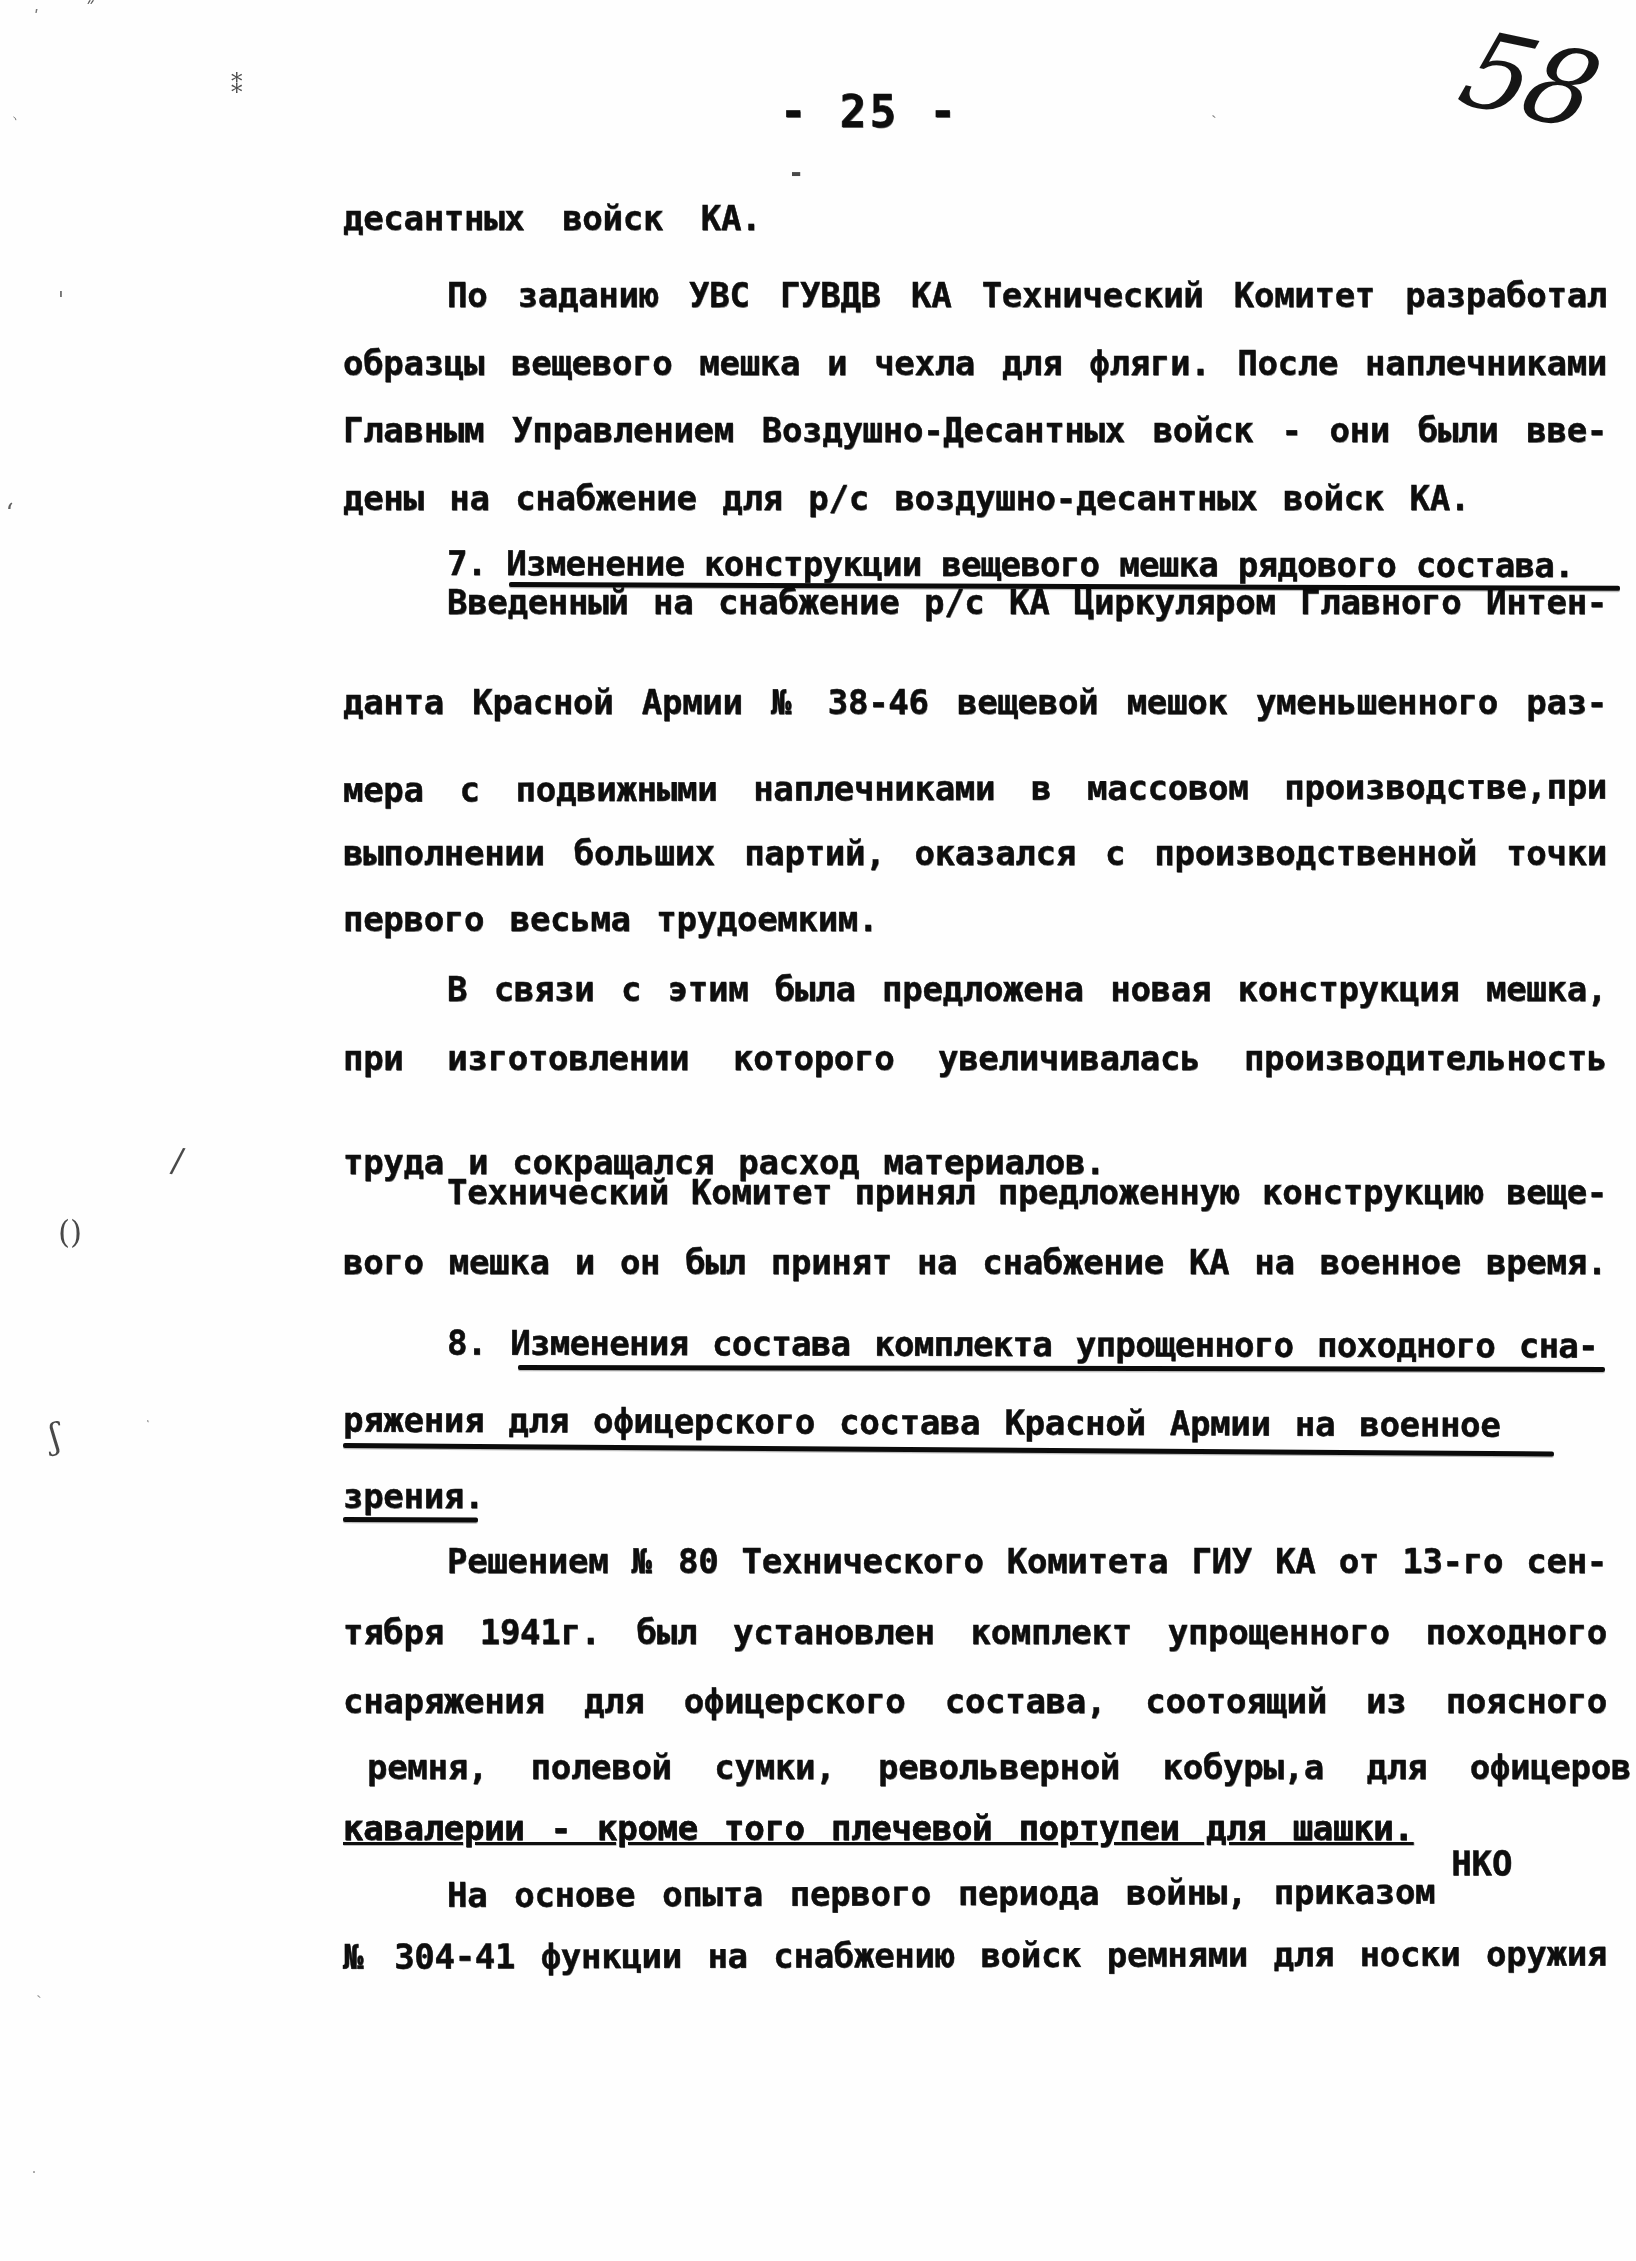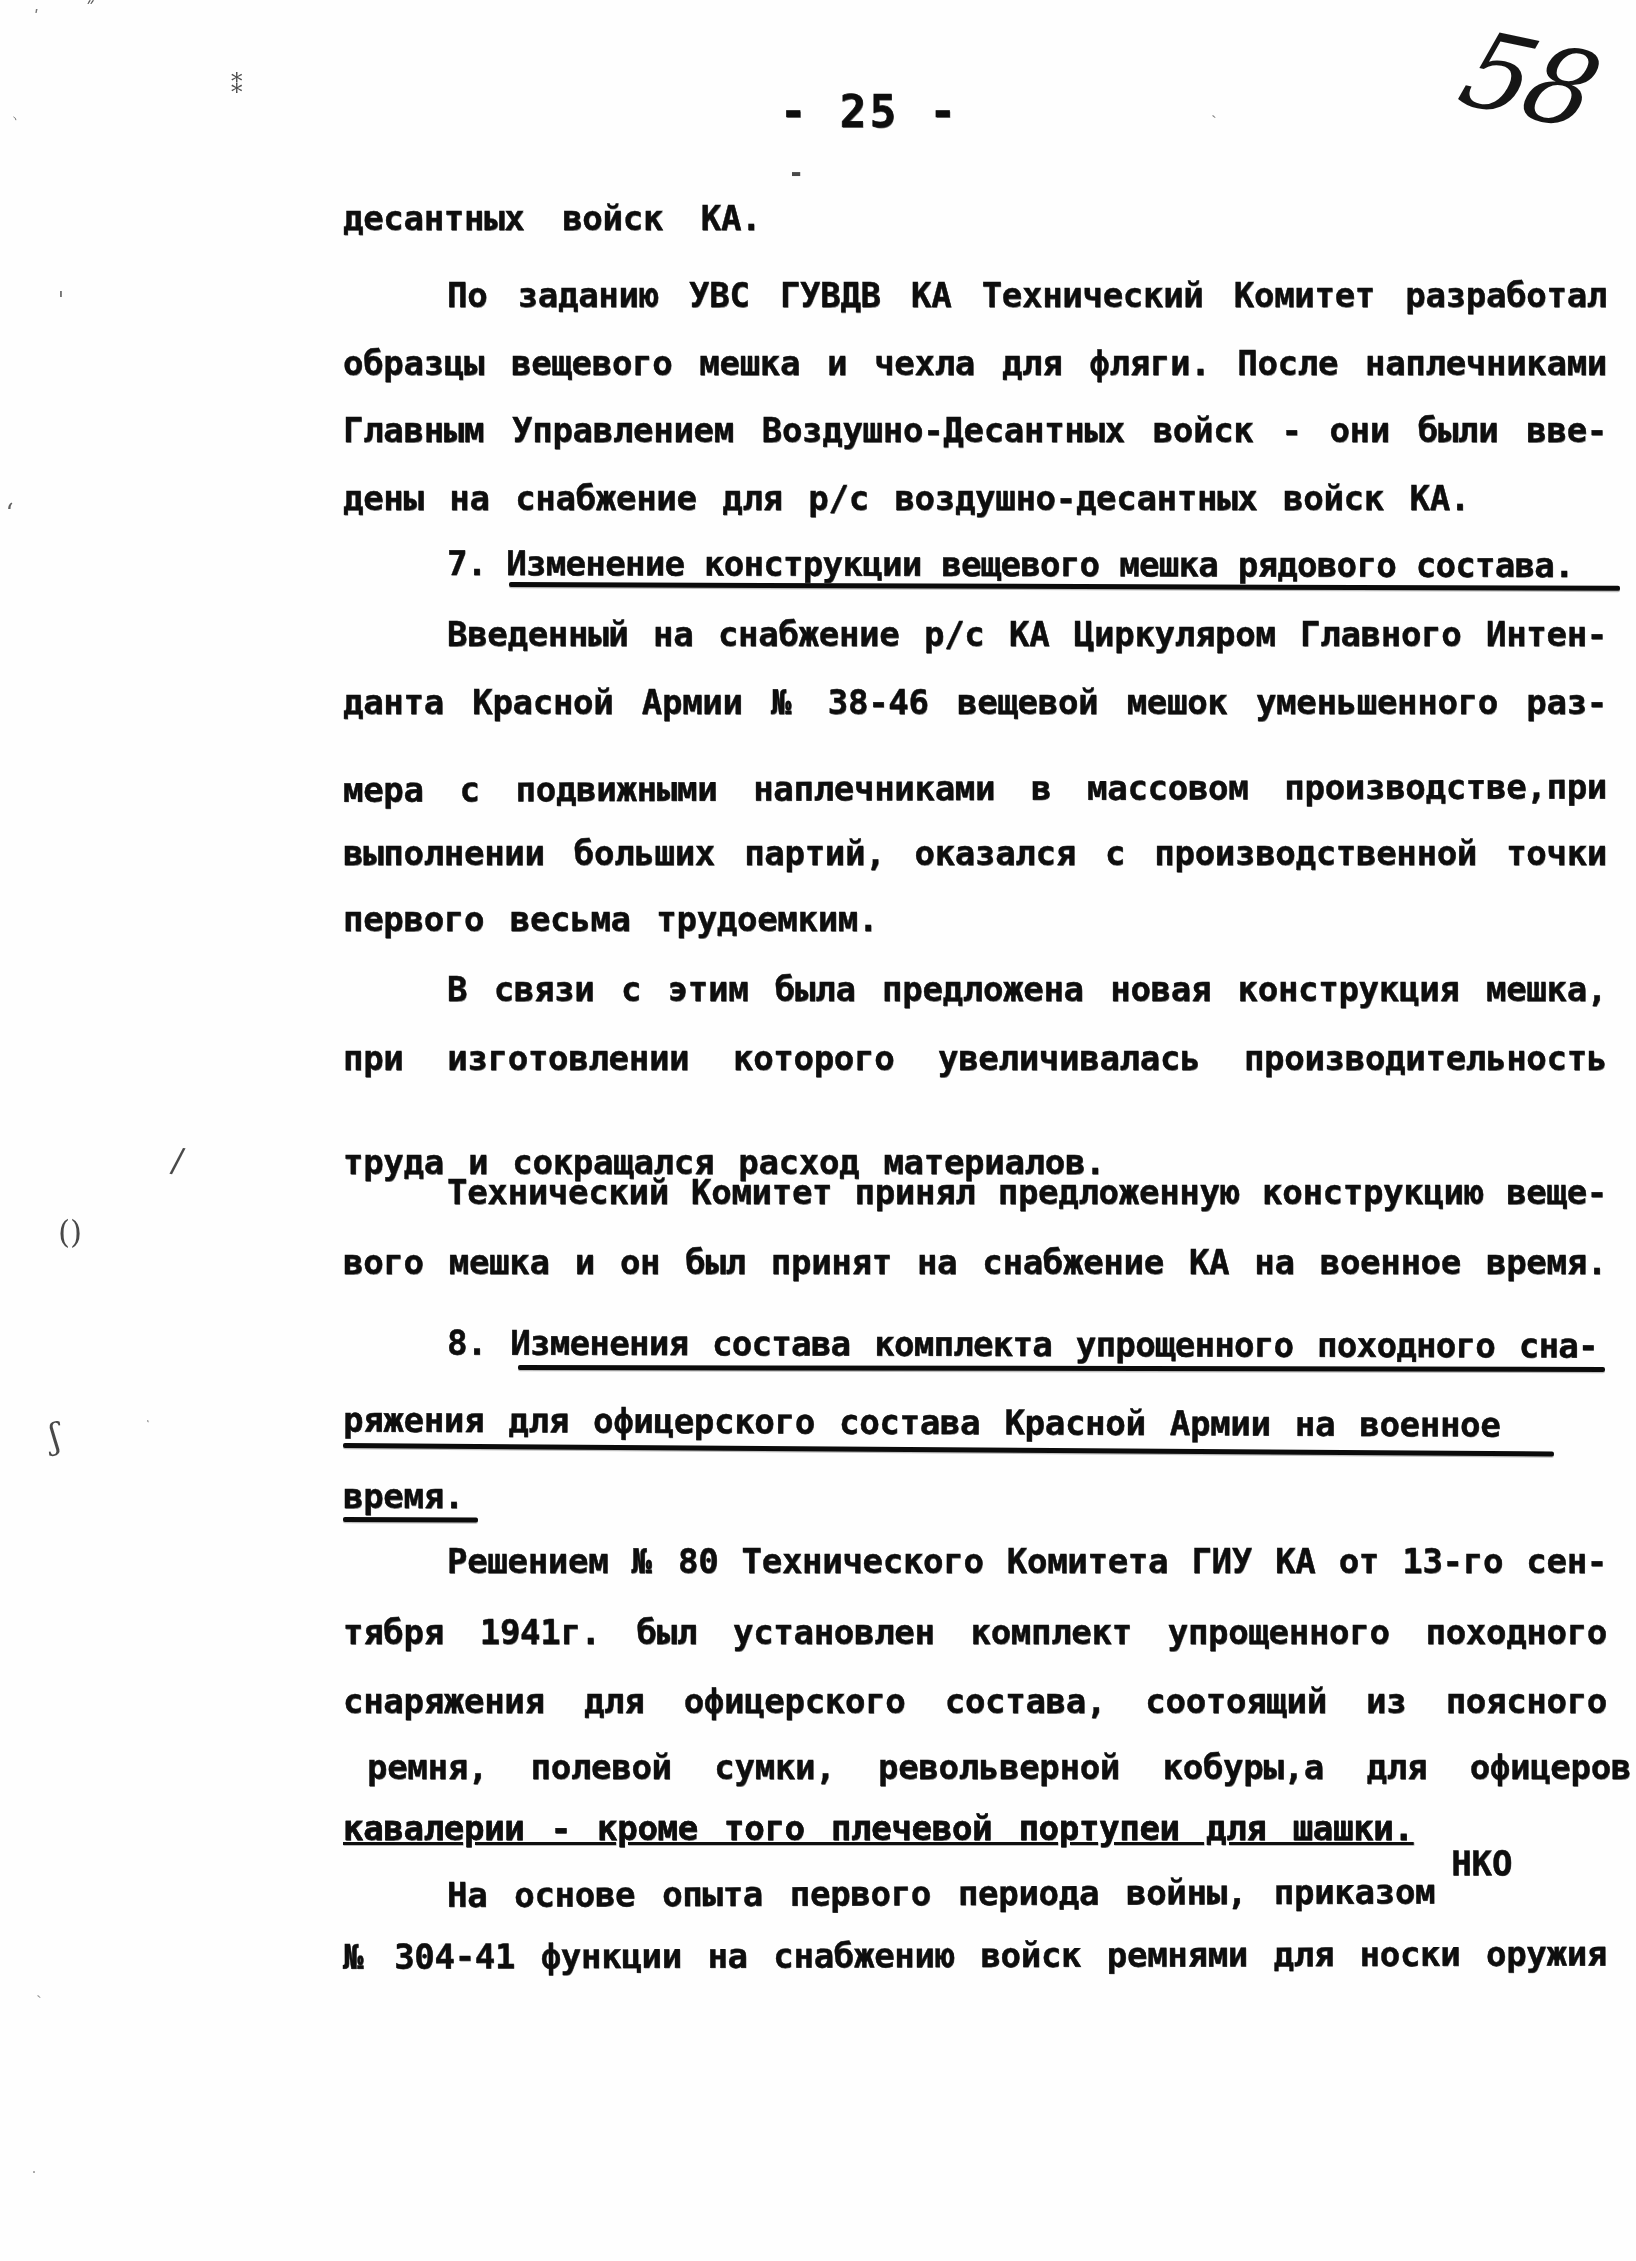--- a/index.html
+++ b/index.html
@@ -76,33 +76,33 @@
 
   <div class="handwritten">58</div>
 
   <div id="lines">
       <div class="line" style="left: 343px; top: 200px; word-spacing: 17.5px;">десантных войск КА.</div>
       <div class="line just" style="left: 447px; top: 277px; width: 1160px;">По заданию УВС ГУВДВ КА Технический Комитет разработал</div>
       <div class="line just" style="left: 343px; top: 345px; width: 1264px;">образцы вещевого мешка и чехла для фляги. После наплечниками</div>
       <div class="line just" style="left: 343px; top: 412px; width: 1264px;">Главным Управлением Воздушно-Десантных войск - они были вве-</div>
       <div class="line" style="left: 343px; top: 480px; word-spacing: 5.4px;">дены на снабжение для р/с воздушно-десантных войск КА.</div>
       <div class="line" style="left: 447px; top: 546px; letter-spacing: -0.7px; transform: rotate(0.1deg);">7. Изменение конструкции вещевого мешка рядового состава.</div>
-      <div class="line just" style="left: 447px; top: 616px; width: 1160px;">Введенный на снабжение р/с КА Циркуляром Главного Интен-</div>
+      <div class="line just" style="left: 447px; top: 584px; width: 1160px;">Введенный на снабжение р/с КА Циркуляром Главного Интен-</div>
       <div class="line just" style="left: 343px; top: 684px; width: 1264px;">данта Красной Армии № 38-46 вещевой мешок уменьшенного раз-</div>
       <div class="line just" style="left: 343px; top: 770px; width: 1264px; transform: rotate(-0.15deg);">мера с подвижными наплечниками в массовом производстве,при</div>
       <div class="line just" style="left: 343px; top: 835px; width: 1264px;">выполнении больших партий, оказался с производственной точки</div>
       <div class="line" style="left: 343px; top: 901px; word-spacing: 5.4px;">первого весьма трудоемким.</div>
       <div class="line just" style="left: 447px; top: 971px; width: 1160px;">В связи с этим была предложена новая конструкция мешка,</div>
       <div class="line just" style="left: 343px; top: 1040px; width: 1264px;">при изготовлении которого увеличивалась производительность</div>
       <div class="line" style="left: 343px; top: 1109px; word-spacing: 4px; margin-top: 35px;">труда и сокращался расход материалов.</div>
       <div class="line just" style="left: 447px; top: 1174px; width: 1160px;">Технический Комитет принял предложенную конструкцию веще-</div>
       <div class="line just" style="left: 343px; top: 1244px; width: 1264px;">вого мешка и он был принят на снабжение КА на военное время.</div>
       <div class="line" style="left: 447px; top: 1326px; word-spacing: 4px; letter-spacing: -0.7px; transform: rotate(0.15deg);">8. Изменения состава комплекта упрощенного походного сна-</div>
       <div class="line" style="left: 343px; top: 1404px; word-spacing: 4px; transform: rotate(0.25deg);">ряжения для офицерского состава Красной Армии на военное</div>
-      <div class="line" style="left: 343px; top: 1478px;">время.</div>
+      <div class="line" style="left: 343px; top: 1478px;">зрения.</div>
       <div class="line just" style="left: 447px; top: 1543px; width: 1160px;">Решением № 80 Технического Комитета ГИУ КА от 13-го сен-</div>
       <div class="line just" style="left: 343px; top: 1614px; width: 1264px;">тября 1941г. был установлен комплект упрощенного походного</div>
       <div class="line just" style="left: 343px; top: 1683px; width: 1264px;">снаряжения для офицерского состава, соотоящий из поясного</div>
       <div class="line just" style="left: 343px; top: 1749px; width: 1264px; margin-left: 24px;">ремня, полевой сумки, револьверной кобуры,а для офицеров</div>
       <div class="line" style="left: 343px; top: 1810px; word-spacing: 6px; text-decoration: underline;">кавалерии - кроме того плечевой портупеи для шашки.</div>
       <div class="line" style="left: 447px; top: 1875px; word-spacing: 6.7px; transform: rotate(-0.2deg);"><span>На основе опыта первого периода войны, приказом</span><span class="sup-note">НКО</span></div>
       <div class="line just" style="left: 343px; top: 1937px; width: 1264px; transform: rotate(-0.15deg);">№ 304-41 функции на снабжению войск ремнями для носки оружия</div>
     </div>
   <div id="rules">
       <div class="rule" style="left: 509px; top: 582px; width: 1111px; height: 4.7px; transform: rotate(0.2deg); transform-origin: left center;"></div>

